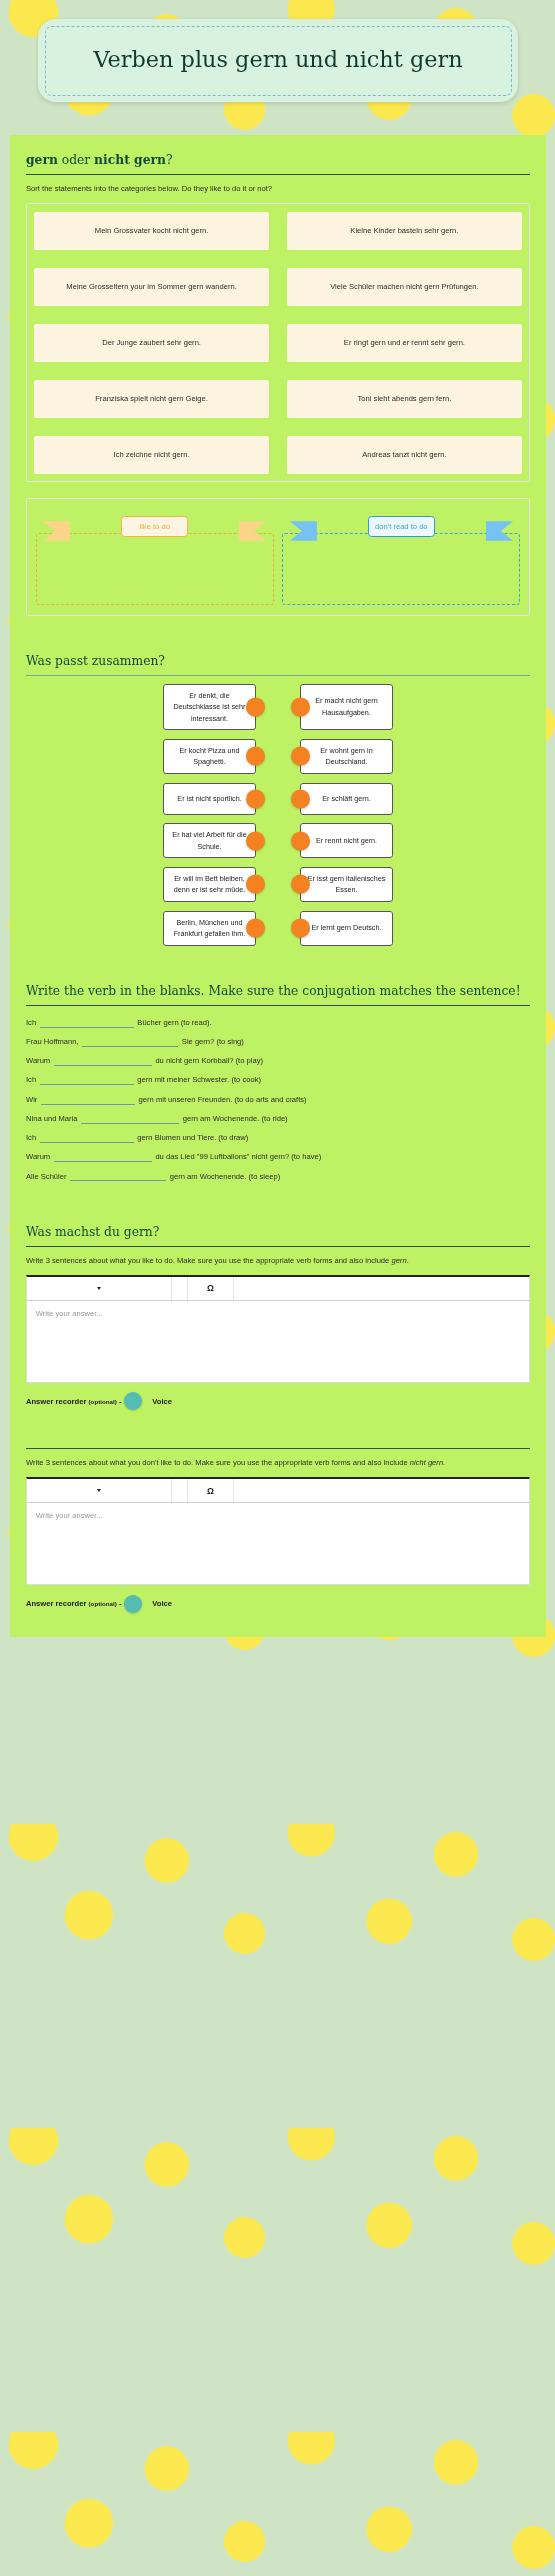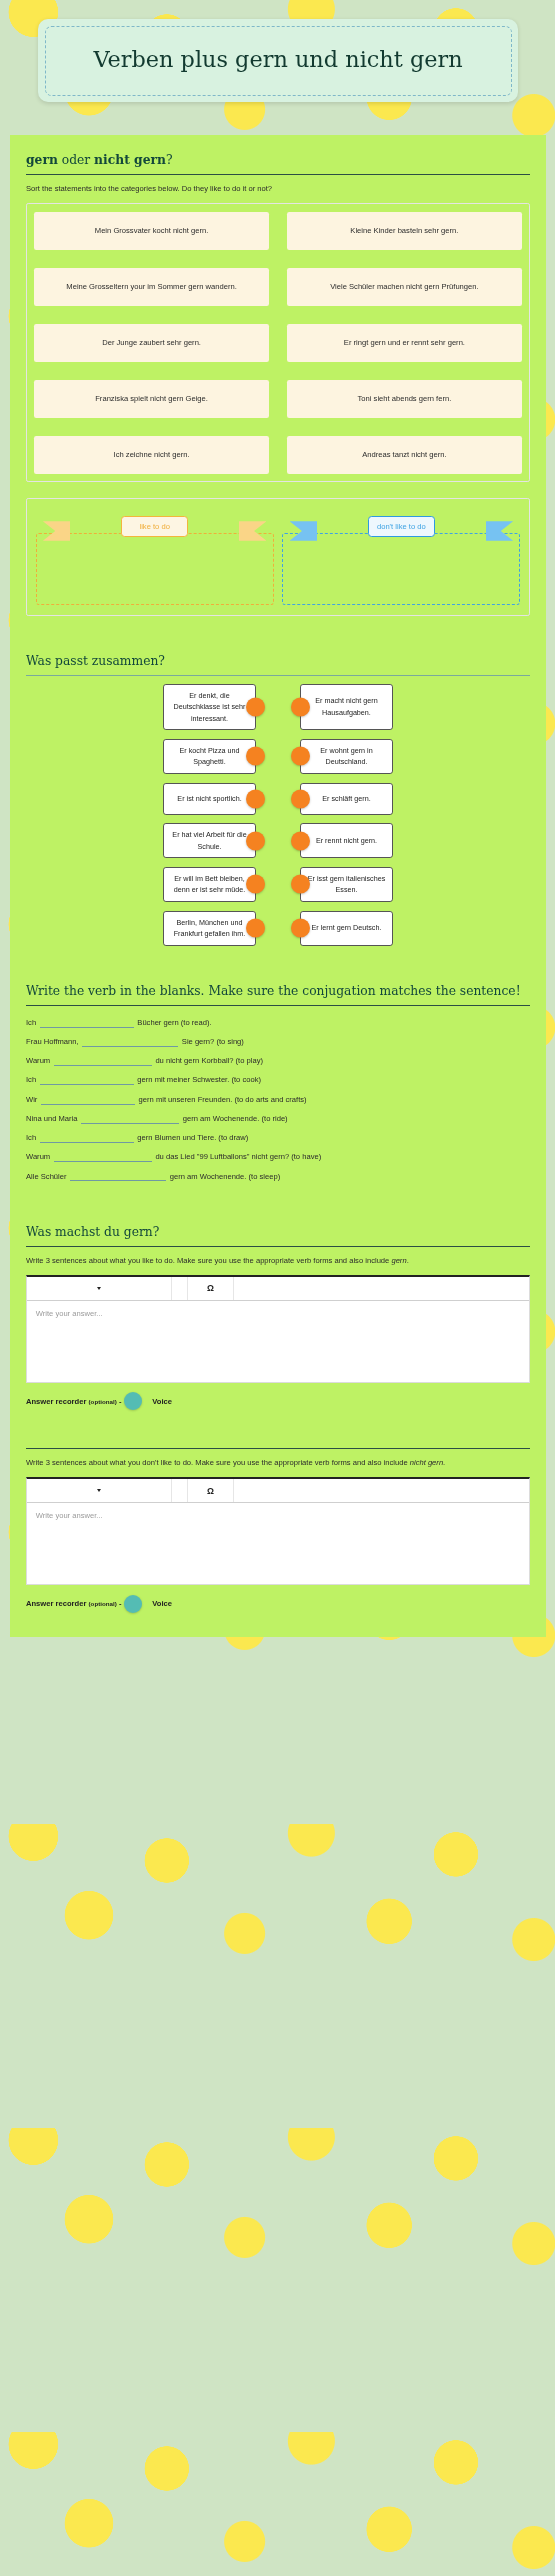--- a/index.html
+++ b/index.html
@@ -33,21 +33,21 @@
     width: 556px;
     padding: 0 0 29px 0;
   }
 
   
   .title-wrap {
     padding: 19px 38px 24.6px 38px;
   }
   .title-card {
     background: #d8f2e0;
-    border-radius: 10px;
+    border-radius: 18px;
     box-shadow: 0 1.4px 4.3px rgba(0,0,0,.12);
     padding: 6.5px;
   }
   .title-inner {
     border: 0.7px dashed #7fb8c9;
     border-radius: 6.5px;
     padding: 19px 16px 22px 16px;
     text-align: center;
   }
   .title-text {
@@ -332,21 +332,21 @@
             <div class="ribbon-label yellow">like to do</div>
           </div>
           <div class="dropzone"></div>
         </div>
         <div class="drop-col">
           <div class="ribbon-row">
             <div class="ribbon-tails">
               <div class="tail b-l"></div>
               <div class="tail b-r"></div>
             </div>
-            <div class="ribbon-label blue">don't like to do</div>
+            <div class="ribbon-label blue">don't read to do</div>
           </div>
           <div class="dropzone blue"></div>
         </div>
       </div>
     </div>
 
     <div class="sec-gap"></div>
     <div class="section">
       <h2 class="sec-title">Was passt zusammen?</h2>
       <div class="rule thin"></div>

